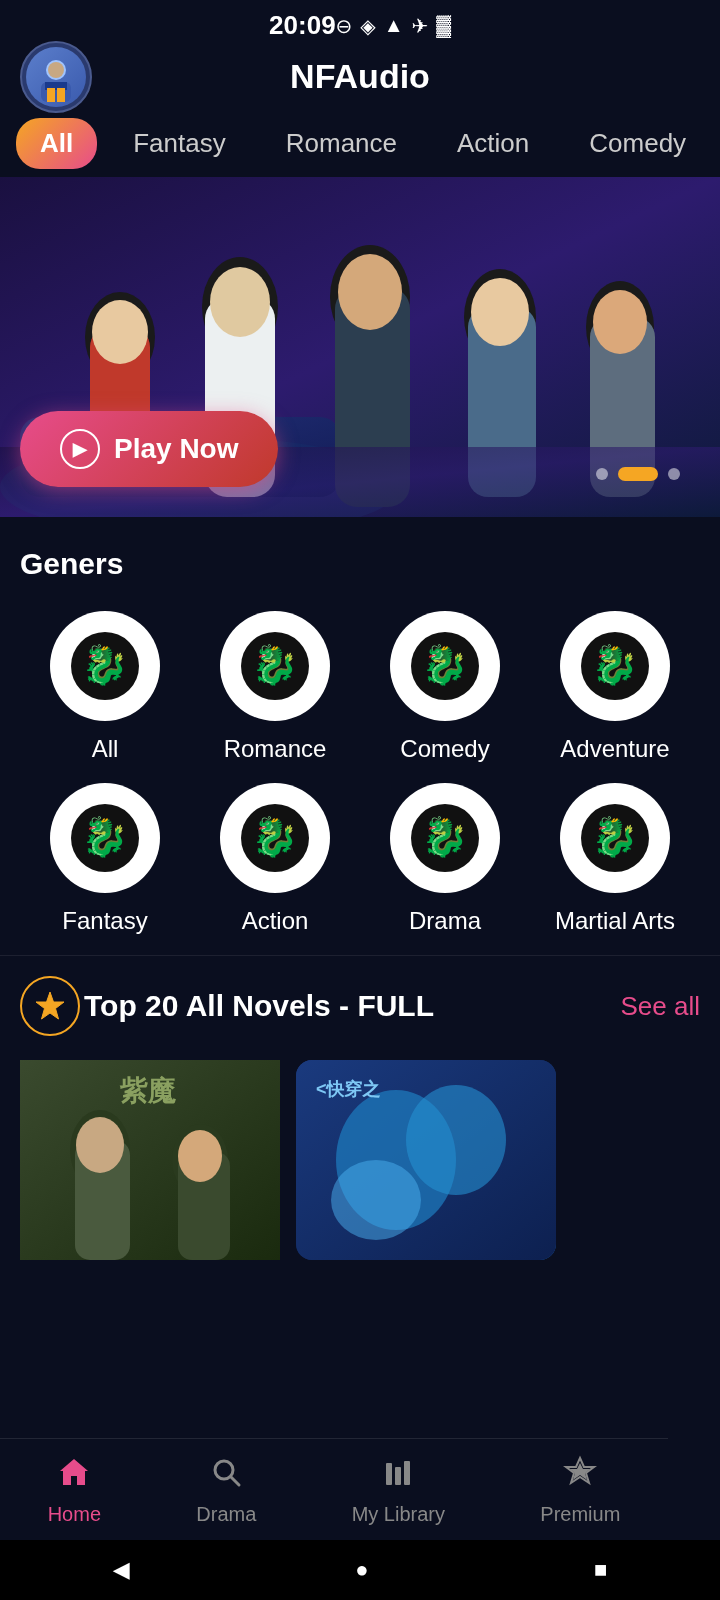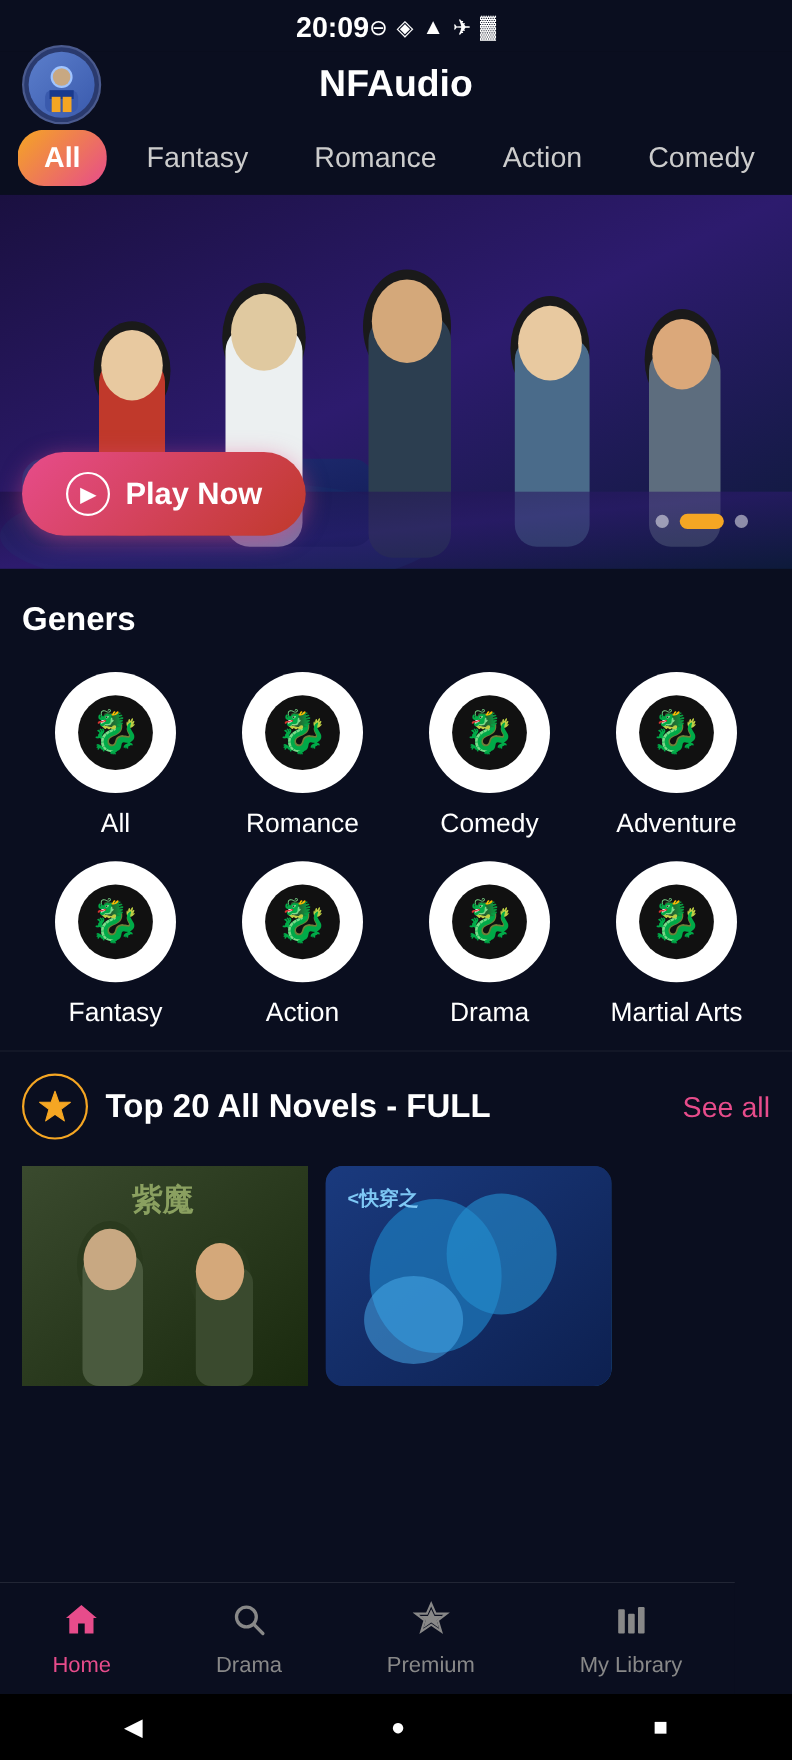--- a/index.html
+++ b/index.html
@@ -217,21 +217,21 @@
     }
     .top-header {
       display: flex;
       align-items: center;
       justify-content: space-between;
       margin-bottom: 24px;
     }
     .top-header-left {
       display: flex;
       align-items: center;
-      gap: 16px;
+      gap: 4px;
     }
     .star-icon {
       width: 60px;
       height: 60px;
       border: 2px solid #f5a623;
       border-radius: 50%;
       display: flex;
       align-items: center;
       justify-content: center;
       font-size: 28px;
@@ -590,35 +590,35 @@
       <svg width="34" height="34" viewBox="0 0 34 34">
         <circle cx="15" cy="15" r="9" stroke="#888" stroke-width="3" fill="none"></circle>
         <line x1="22" y1="22" x2="30" y2="30" stroke="#888" stroke-width="3" stroke-linecap="round"></line>
       </svg>
     </span>
     <span class="nav-label">Drama</span>
   </button>
   <button class="nav-item">
     <span class="nav-icon">
       <svg width="34" height="34" viewBox="0 0 34 34">
-        <polygon points="17,3 21,12 31,12 23,18 26,28 17,22 8,28 11,18 3,12 13,12" fill="none" stroke="#888" stroke-width="2"></polygon>
-        <polygon points="17,8 20,14 27,14 22,18 24,25 17,20 10,25 12,18 7,14 14,14" fill="#888"></polygon>
-      </svg>
-    </span>
-    <span class="nav-label">Premium</span>
-  </button>
-  <button class="nav-item">
-    <span class="nav-icon">
-      <svg width="34" height="34" viewBox="0 0 34 34">
         <rect x="5" y="8" width="6" height="22" rx="1" fill="#888"></rect>
         <rect x="14" y="12" width="6" height="18" rx="1" fill="#888"></rect>
         <rect x="23" y="6" width="6" height="24" rx="1" fill="#888"></rect>
       </svg>
     </span>
     <span class="nav-label">My Library</span>
   </button>
+  <button class="nav-item">
+    <span class="nav-icon">
+      <svg width="34" height="34" viewBox="0 0 34 34">
+        <polygon points="17,3 21,12 31,12 23,18 26,28 17,22 8,28 11,18 3,12 13,12" fill="none" stroke="#888" stroke-width="2"></polygon>
+        <polygon points="17,8 20,14 27,14 22,18 24,25 17,20 10,25 12,18 7,14 14,14" fill="#888"></polygon>
+      </svg>
+    </span>
+    <span class="nav-label">Premium</span>
+  </button>
 </div>
 
 <div class="system-nav">
   <button class="sys-btn">◀</button>
   <button class="sys-btn">●</button>
   <button class="sys-btn">■</button>
 </div>
 
 </body></html>

